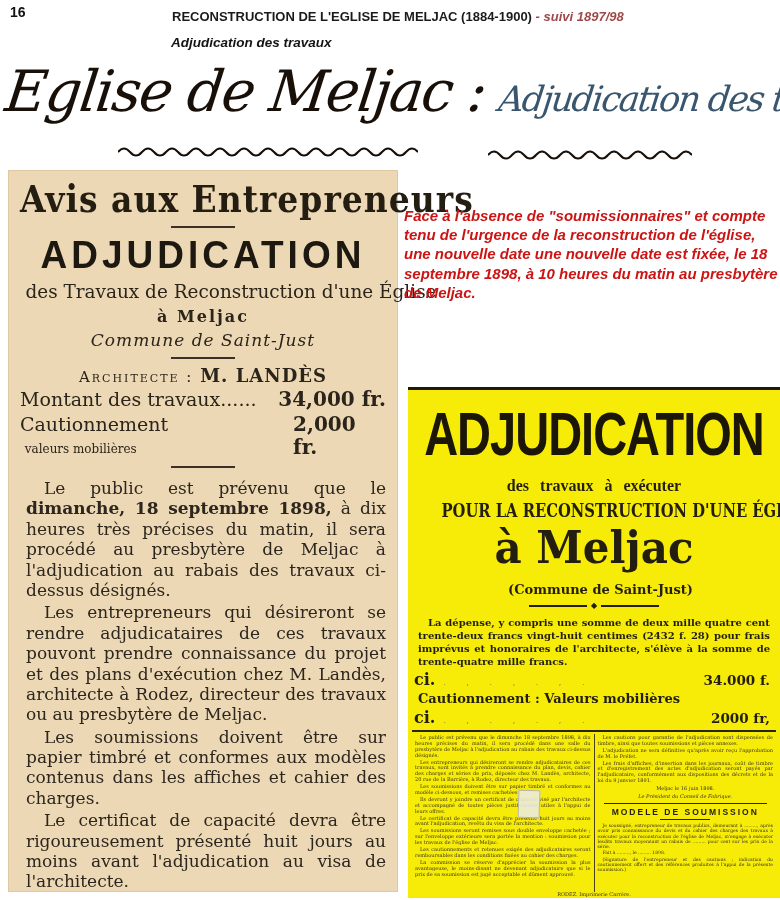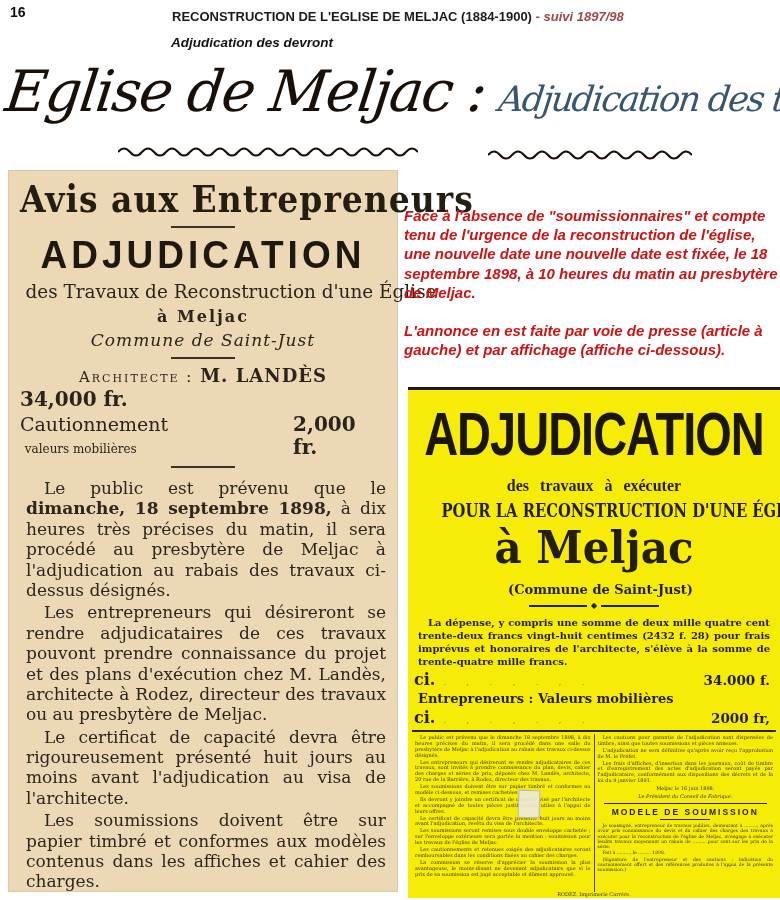--- a/index.html
+++ b/index.html
@@ -79,21 +79,21 @@
          border:1px solid #b9b4a0;transform:rotate(2deg);}
   .imprint{position:absolute;left:0;bottom:1px;width:100%;text-align:center;font-size:5px;color:#3a3320;}
 </style>
 </head>
 <body>
 
 <div id="page">
 
   <div class="page-num">16</div>
   <div class="hdr"><span>RECONSTRUCTION DE L'EGLISE DE MELJAC (1884-1900) </span><span class="suffix">- suivi 1897/98</span></div>
-  <div class="hdr2">Adjudication des devront</div>
+  <div class="hdr2">Adjudication des travaux</div>
 
   <div class="script-row">
     <span class="script script-left">Eglise de Meljac :</span>
     <span class="script script-right">Adjudication des travaux.</span>
   </div>
   <svg class="squiggle" style="left:118px;top:144px;" width="300" height="14" viewBox="0 0 300 14">
     <path d="M0 8 Q6 1 12 8 T24 8 T36 8 T48 8 T60 8 T72 8 T84 8 T96 8 T108 8 T120 8 T132 8 T144 8 T156 8 T168 8 T180 8 T192 8 T204 8 T216 8 T228 8 T240 8 T252 8 T264 8 T276 8 T288 8 T300 8" fill="none" stroke="#181008" stroke-width="2"></path>
   </svg>
   <svg class="squiggle" style="left:488px;top:147px;" width="204" height="14" viewBox="0 0 204 14">
     <path d="M0 8 Q6 1 12 8 T24 8 T36 8 T48 8 T60 8 T72 8 T84 8 T96 8 T108 8 T120 8 T132 8 T144 8 T156 8 T168 8 T180 8 T192 8 T204 8" fill="none" stroke="#181008" stroke-width="2"></path>
@@ -102,58 +102,58 @@
   <div class="news">
     <div class="news-title">Avis aux Entrepreneurs</div>
     <div class="rule-s"></div>
     <div class="news-adj">ADJUDICATION</div>
     <div class="news-sub">des Travaux de Reconstruction d'une Église</div>
     <div class="news-loc">à Meljac</div>
     <div class="news-com">Commune de Saint-Just</div>
     <div class="rule-s"></div>
     <div class="arch"><span class="lbl">Architecte : </span><span class="nm">M. LANDÈS</span></div>
     <div class="amt">
+      <span>Montant des travaux......</span>
       <span class="val">34,000 fr.</span>
     </div>
     <div class="amt">
       <span><span>Cautionnement</span> <span class="small">valeurs mobilières</span></span>
       <span class="val">2,000 fr.</span>
     </div>
     <div class="rule-s"></div>
     <div class="news-body">
       <p><span>Le public est prévenu que le </span><span class="bold">dimanche, 18 septembre 1898,</span><span> à dix heures très précises du matin, il sera procédé au presbytère de Meljac à l'adjudication au rabais des travaux ci-dessus désignés.</span></p>
       <p>Les entrepreneurs qui désireront se rendre adjudicataires de ces travaux pouvont prendre connaissance du projet et des plans d'exécution chez M. Landès, architecte à Rodez, directeur des travaux ou au presbytère de Meljac.</p>
+      <p>Les soumissions doivent être sur papier timbré et conformes aux modèles contenus dans les affiches et cahier des charges.</p>
       <p>Le certificat de capacité devra être rigoureusement présenté huit jours au moins avant l'adjudication au visa de l'architecte.</p>
-      <p>Les soumissions doivent être sur papier timbré et conformes aux modèles contenus dans les affiches et cahier des charges.</p>
     </div>
   </div>
 
   <div class="annot">
     <p>Face à l'absence de "soumissionnaires" et compte tenu de l'urgence de la reconstruction de l'église, une nouvelle date une nouvelle date est fixée, le 18 septembre 1898, à 10 heures du matin au presbytère de Meljac.</p>
-    <p>L'annonce en est faite par voie de presse (article à gauche) et par affichage (affiche ci-dessous).</p>
   </div>
 
   <div class="poster">
     <div class="p-adj">ADJUDICATION</div>
     <div class="p-l2">des travaux à exécuter</div>
     <div class="p-l3">POUR LA RECONSTRUCTION D'UNE ÉGLISE</div>
     <div class="p-loc">à Meljac</div>
     <div class="p-com">(Commune de Saint-Just)</div>
     <div class="orn">
         <span class="bar"></span>
         <span class="dia">◆</span>
         <span class="bar"></span>
       </div>
     <div class="p-exp">La dépense, y compris une somme de deux mille quatre cent trente-deux francs vingt-huit centimes (2432 f. 28) pour frais imprévus et honoraires de l'architecte, s'élève à la somme de trente-quatre mille francs.</div>
     <div class="ci-row">
       <span class="l">ci.</span>
       <span class="dots">. , . , . , .</span>
       <span class="v">34.000 f.</span>
     </div>
-    <div class="p-caut">Entrepreneurs : Valeurs mobilières</div>
+    <div class="p-caut">Cautionnement : Valeurs mobilières</div>
     <div class="ci-row">
       <span class="l">ci.</span>
       <span class="dots">. , . , . , .</span>
       <span class="v">2000 fr,</span>
     </div>
     <div class="p-hr"></div>
     <div class="cols">
       <div class="col">
         <p>Le public est prévenu que le dimanche 18 septembre 1898, à dix heures précises du matin, il sera procédé dans une salle du presbytère de Meljac à l'adjudication au rabais des travaux ci-dessus désignés.</p>
         <p>Les entrepreneurs qui désireront se rendre adjudicataires de ces travaux, sont invités à prendre connaissance du plan, devis, cahier des charges et séries de prix, déposés chez M. Landès, architecte, 20 rue de la Barrière, à Rodez, directeur des travaux.</p>

